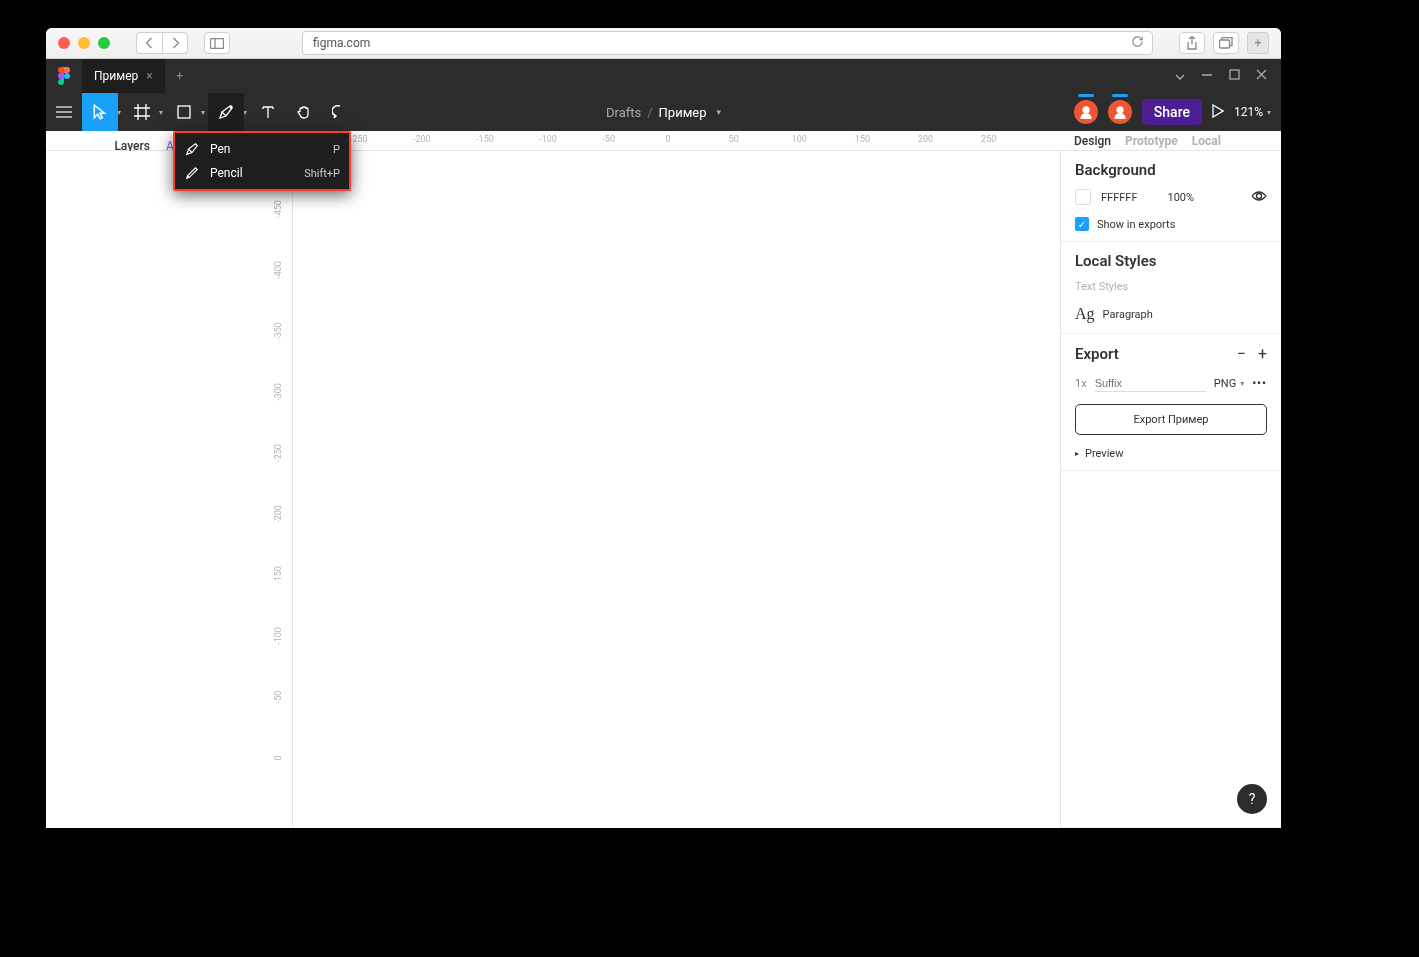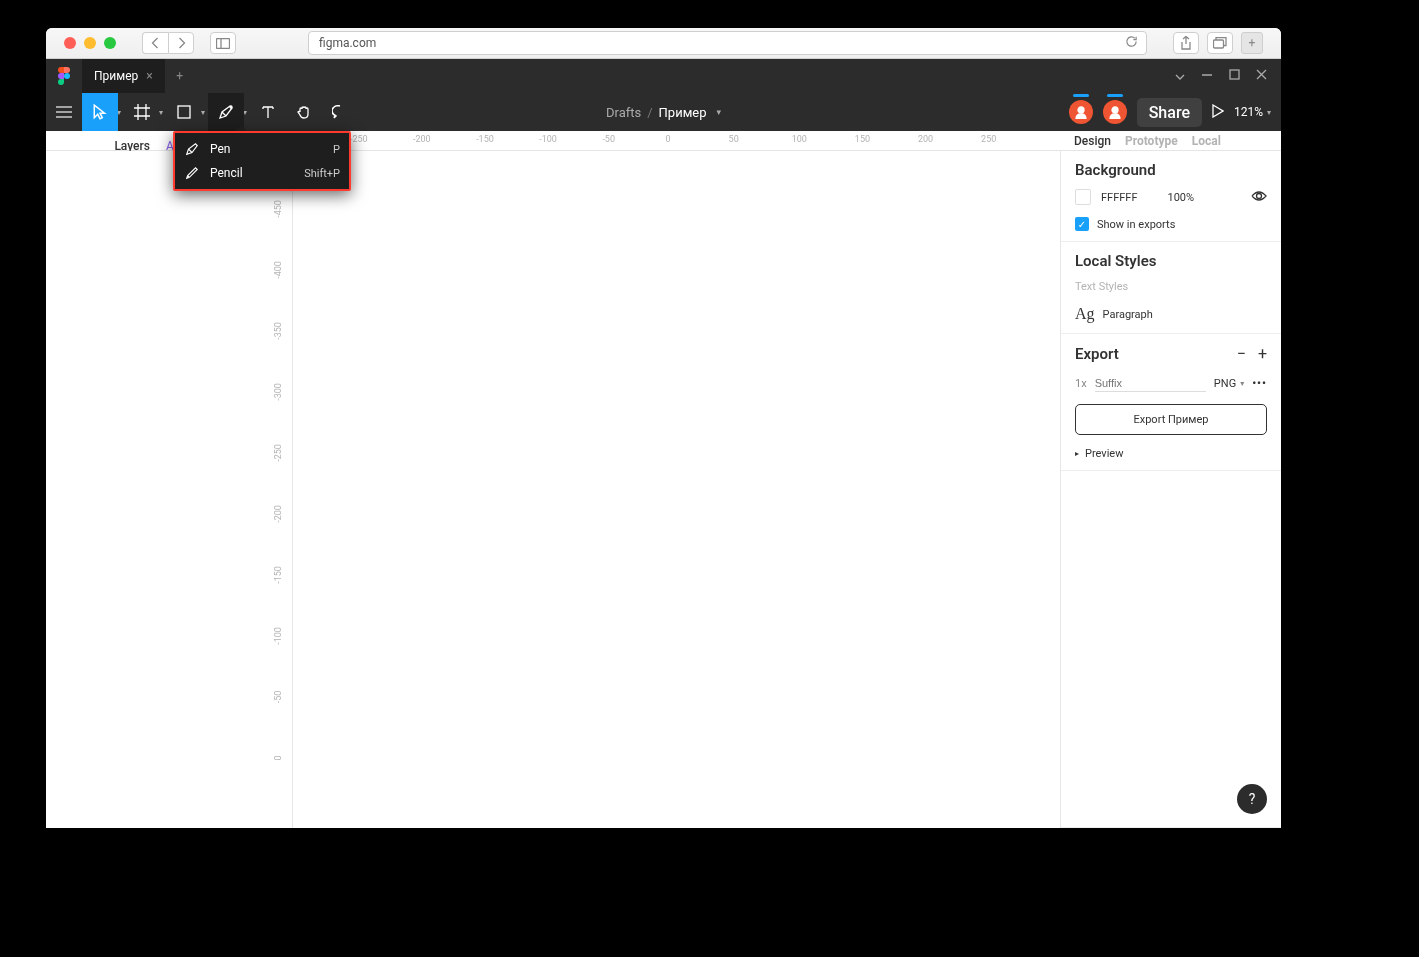--- a/index.html
+++ b/index.html
@@ -1,19 +1,19 @@
 <!DOCTYPE html>
 <html><head>
 <meta charset="utf-8">
 <style>
   * { box-sizing: border-box; margin: 0; padding: 0; }
   body { background: #000; font-family: -apple-system, BlinkMacSystemFont, "Segoe UI", Roboto, sans-serif; font-size: 12px; color: #333; }
   .frame { position: absolute; left: 46px; top: 28px; width: 1235px; height: 800px; background: #fff; border-radius: 6px 6px 0 0; overflow: hidden; display: flex; flex-direction: column; box-shadow: 0 0 0 1px rgba(0,0,0,0.05); }
   
-  .browser-bar { height: 31px; background: linear-gradient(#f7f7f7,#efefef); display: flex; align-items: center; padding: 0 18px; border-bottom: 1px solid #d0d0d0; gap: 16px; }
+  .browser-bar { height: 31px; background: linear-gradient(#f7f7f7,#efefef); display: flex; align-items: center; padding: 0 12px; border-bottom: 1px solid #d0d0d0; gap: 16px; }
   .traffic { display: flex; gap: 8px; margin-right: 10px; }
   .dot { width: 12px; height: 12px; border-radius: 50%; }
   .dot.r { background: #ff5f57; } .dot.y { background: #febc2e; } .dot.g { background: #28c840; }
   .nav-btn { width: 26px; height: 22px; border: 1px solid #cfcfcf; background: #fff; border-radius: 4px; display: flex; align-items: center; justify-content: center; color: #888; }
   .nav-group { display: flex; }
   .nav-group .nav-btn:first-child { border-radius: 4px 0 0 4px; border-right: none; }
   .nav-group .nav-btn:last-child { border-radius: 0 4px 4px 0; }
   .addr { flex: 1; height: 24px; background: #fff; border: 1px solid #cfcfcf; border-radius: 4px; display: flex; align-items: center; padding: 0 10px; color: #555; position: relative; }
   .addr .reload { position: absolute; right: 8px; color: #888; }
   .right-browser { display: flex; gap: 8px; margin-left: 10px; }
@@ -33,21 +33,21 @@
   .tool-btn.selected { background: #1e1e1e; }
   .menu-btn { width: 36px; height:38px;display:flex;align-items:center;justify-content:center;}
   .caret { width: 10px; display:flex;align-items:center;justify-content:center;margin-left:-4px;color:#aaa;font-size:8px;}
   .toolbar-center { position:absolute; left:50%; transform:translateX(-50%); display:flex;align-items:center; gap:6px; font-size:13px;}
   .toolbar-center .drafts { color:#aaa; }
   .toolbar-center .slash { color:#777; }
   .toolbar-center .fname { color:#fff; }
   .toolbar-right { margin-left:auto; display:flex; align-items:center; gap:10px; padding:0 10px; }
   .avatar { width:24px;height:24px;border-radius:50%;background:#ef5533;display:flex;align-items:center;justify-content:center;color:#fff;position:relative;}
   .avatar::before { content:""; position:absolute; top:-6px; left:4px; width:16px;height:3px;background:#18a0fb;border-radius:2px;}
-  .share-btn { background:#404040;color:#fff;padding:5px 12px;border-radius:5px;font-size:16px;font-weight:500;}
+  .share-btn { background:#4c1d95;color:#fff;padding:5px 12px;border-radius:5px;font-size:14px;font-weight:500;}
   .play-btn { color:#fff;}
   .zoom { color:#fff;font-size:12px;display:flex;align-items:center;gap:4px;}
   
   .ruler-h { height: 20px; background: #fff; border-bottom: 1px solid #e5e5e5; display:flex; position:relative; margin-left: 225px; margin-right: 221px; font-size:9px;color:#b3b3b3;}
   .ruler-h .tick { position:absolute; top:3px; }
   
   .main { flex:1; display:flex; background:#fff; overflow:hidden; }
   .left-panel { width: 225px; border-right: 1px solid #e5e5e5; background:#fff; position:relative;}
   .left-panel-inner { position:absolute; left:0; right:-59px; top:0; bottom:0; background:#fff;}
   .left-tabs { display:flex; gap:16px; padding:10px 14px; font-size:12px;}

